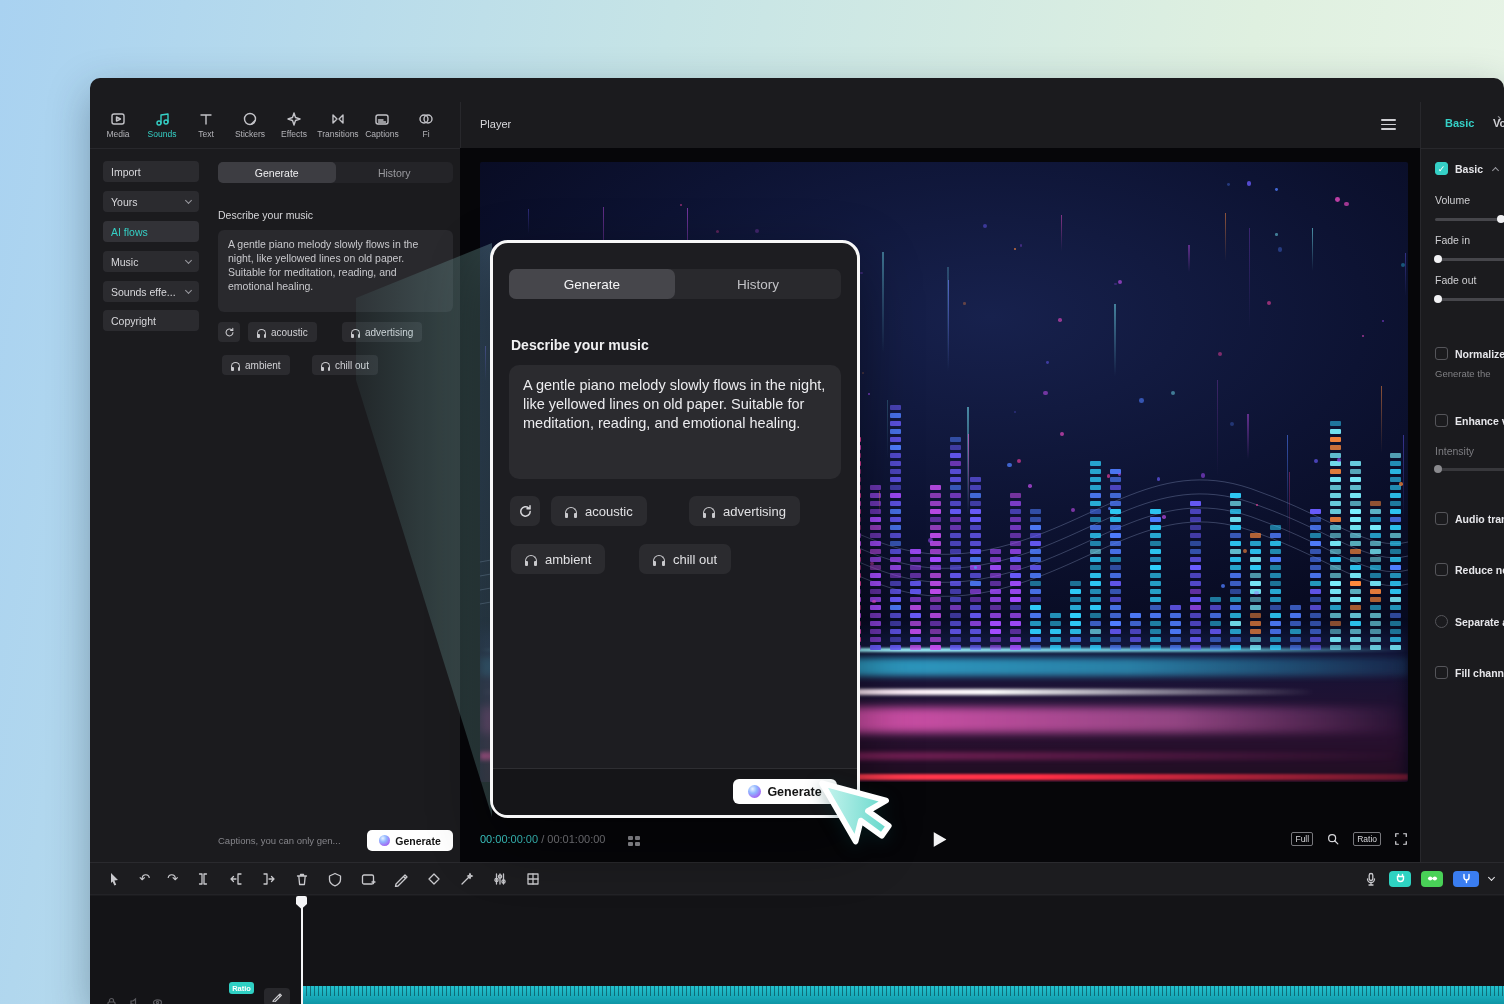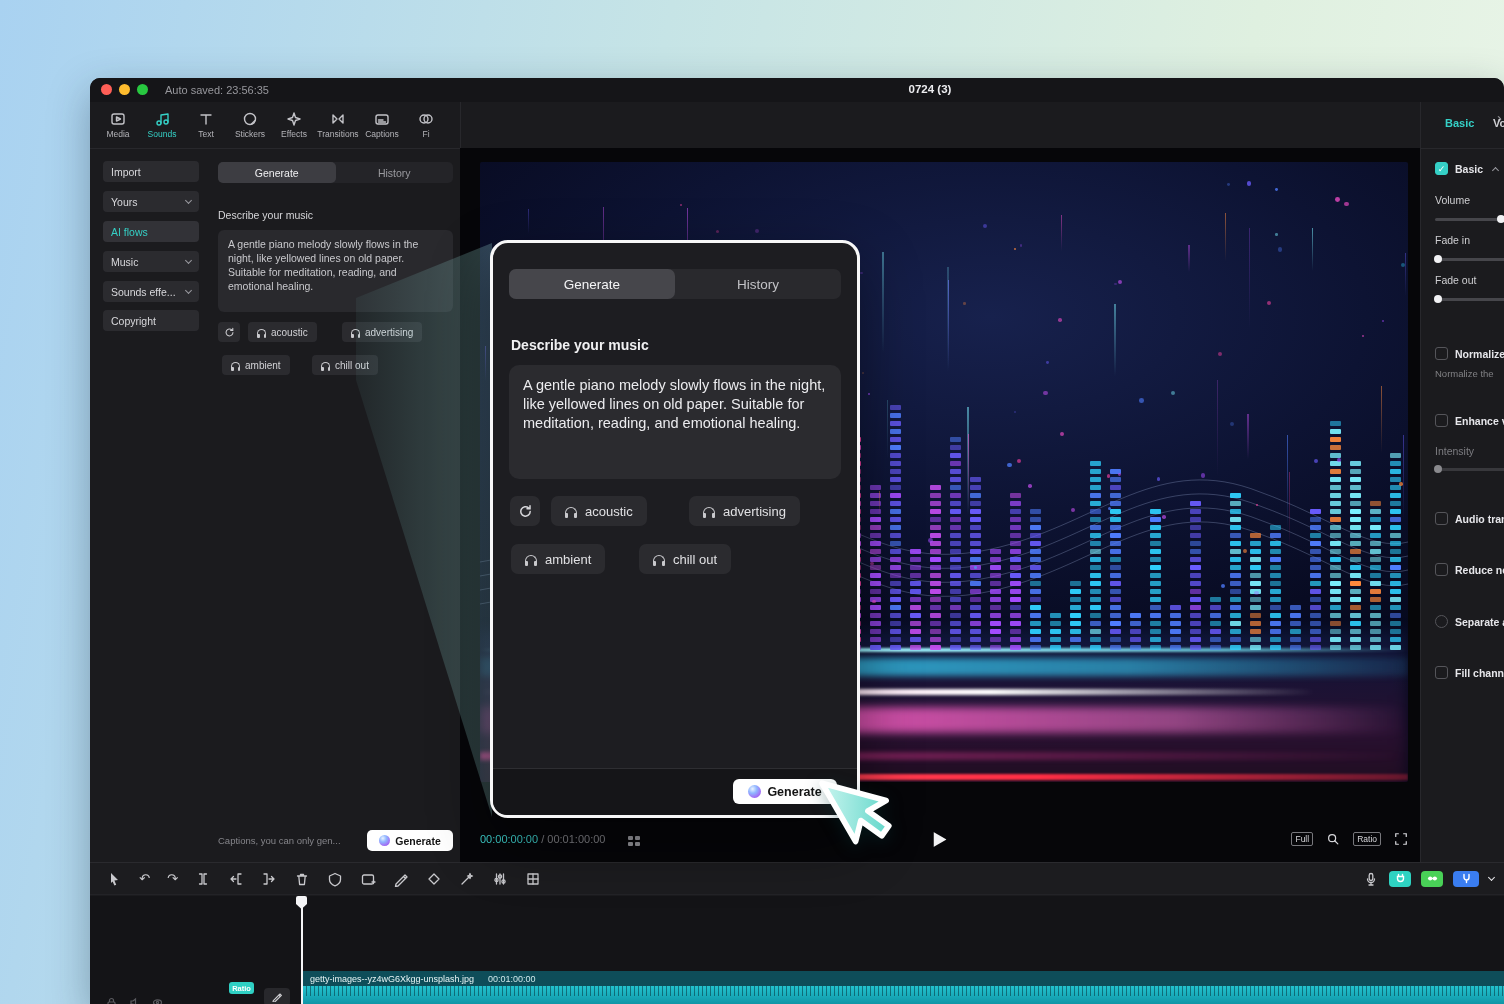--- a/index.html
+++ b/index.html
@@ -156,27 +156,20 @@
              border-radius:0 0 14px 14px}
   .pp-genbtn{position:absolute;right:20px;top:10px;width:104px;height:25px;background:#fff;border-radius:6px;
              display:flex;align-items:center;justify-content:center;gap:6px;font-size:12.5px;font-weight:700;color:#141414}
   .orb-l{width:13px;height:13px}
 </style>
 </head>
 <body>
 
 <div class="window">
 
-  <div class="titlebar">
-    <span class="light l-red"></span>
-    <span class="light l-yel"></span>
-    <span class="light l-grn"></span>
-    <span class="autosave">Auto saved: 23:56:35</span>
-    <span class="doctitle">0724 (3)</span>
-  </div>
 
   <div class="ribbon">
     <div class="rib-item">
       <svg viewBox="0 0 16 16">
           <rect x="2" y="3" width="12" height="10" rx="2"></rect>
           <path d="M6.5 6 L10.5 8 L6.5 10 Z"></path>
         </svg>
       <span>Media</span>
     </div>
     <div class="rib-item active">
@@ -282,20 +275,28 @@
       <i class="hp"></i>
       <span>chill out</span>
     </div>
   <div class="footnote">Captions, you can only gen...</div>
   <div class="genbtn-s">
       <i class="orb orb-s"></i>
       <span>Generate</span>
     </div>
 
   <div class="player">
+    <div class="p-head">
+      <span class="p-title">Player</span>
+      <span class="burger">
+          <i></i>
+          <i></i>
+          <i></i>
+        </span>
+    </div>
     <div class="viewport">
       <div class="video" id="viz">
         <div class="streak glowband"></div>
         <svg style="position:absolute;left:0;top:0" width="928" height="620">
           <g fill="none" stroke="rgba(190,210,255,0.25)" stroke-width="1">
             <path d="M0,400 C120,380 200,310 300,340 C380,365 420,410 520,385 C620,360 680,290 780,330 C850,355 890,390 928,380"></path>
             <path d="M0,414 C120,394 200,324 300,354 C380,379 420,424 520,399 C620,374 680,304 780,344 C850,369 890,404 928,394"></path>
             <path d="M0,428 C120,408 200,338 300,368 C380,393 420,438 520,413 C620,388 680,318 780,358 C850,383 890,418 928,408"></path>
             <path d="M0,442 C120,422 200,352 300,382 C380,407 420,452 520,427 C620,402 680,332 780,372 C850,397 890,432 928,422"></path>
           </g>
@@ -1347,21 +1348,21 @@
         <span class="knob" style="left:-1px"></span>
       </span>
 
     <span class="plabel dim" style="left:14px;top:172px;color:#cfcfd2">Fade out</span>
     <span class="slider" style="top:196px">
         <span class="knob" style="left:-1px"></span>
       </span>
 
     <span class="pcheck" style="left:14px;top:245px"></span>
     <span class="plabel" style="left:34px;top:246px">Normalize l</span>
-    <span class="psub" style="left:14px;top:266px">Normalize the</span>
+    <span class="psub" style="left:14px;top:266px">Generate the</span>
 
     <span class="pcheck" style="left:14px;top:312px"></span>
     <span class="plabel" style="left:34px;top:313px">Enhance vo</span>
 
     <span class="plabel dim" style="left:14px;top:343px">Intensity</span>
     <span class="slider dim" style="top:366px">
         <span class="knob dim" style="left:-1px"></span>
       </span>
 
     <span class="pcheck" style="left:14px;top:410px"></span>
@@ -1463,24 +1464,20 @@
         </svg>
       <svg viewBox="0 0 11 11">
           <path d="M2 4 H4 L6.5 2 V9 L4 7 H2 Z"></path>
         </svg>
       <svg viewBox="0 0 11 11">
           <ellipse cx="5.5" cy="5.5" rx="4" ry="2.6"></ellipse>
           <circle cx="5.5" cy="5.5" r="1.1"></circle>
         </svg>
     </span>
 
-    <div class="clip-strip">
-      <span class="clip-name">getty-images--yz4wG6Xkgg-unsplash.jpg</span>
-      <span class="clip-dur">00:01:00:00</span>
-    </div>
     <div class="clip-body"></div>
 
     <div class="playhead-line"></div>
     <div class="playhead-cap"></div>
   </div>
 </div>
 
 <svg style="position:absolute;left:0;top:0;z-index:20;pointer-events:none" width="1504" height="1004">
   <defs>
     <linearGradient id="beam" x1="0" y1="0" x2="1" y2="0">

